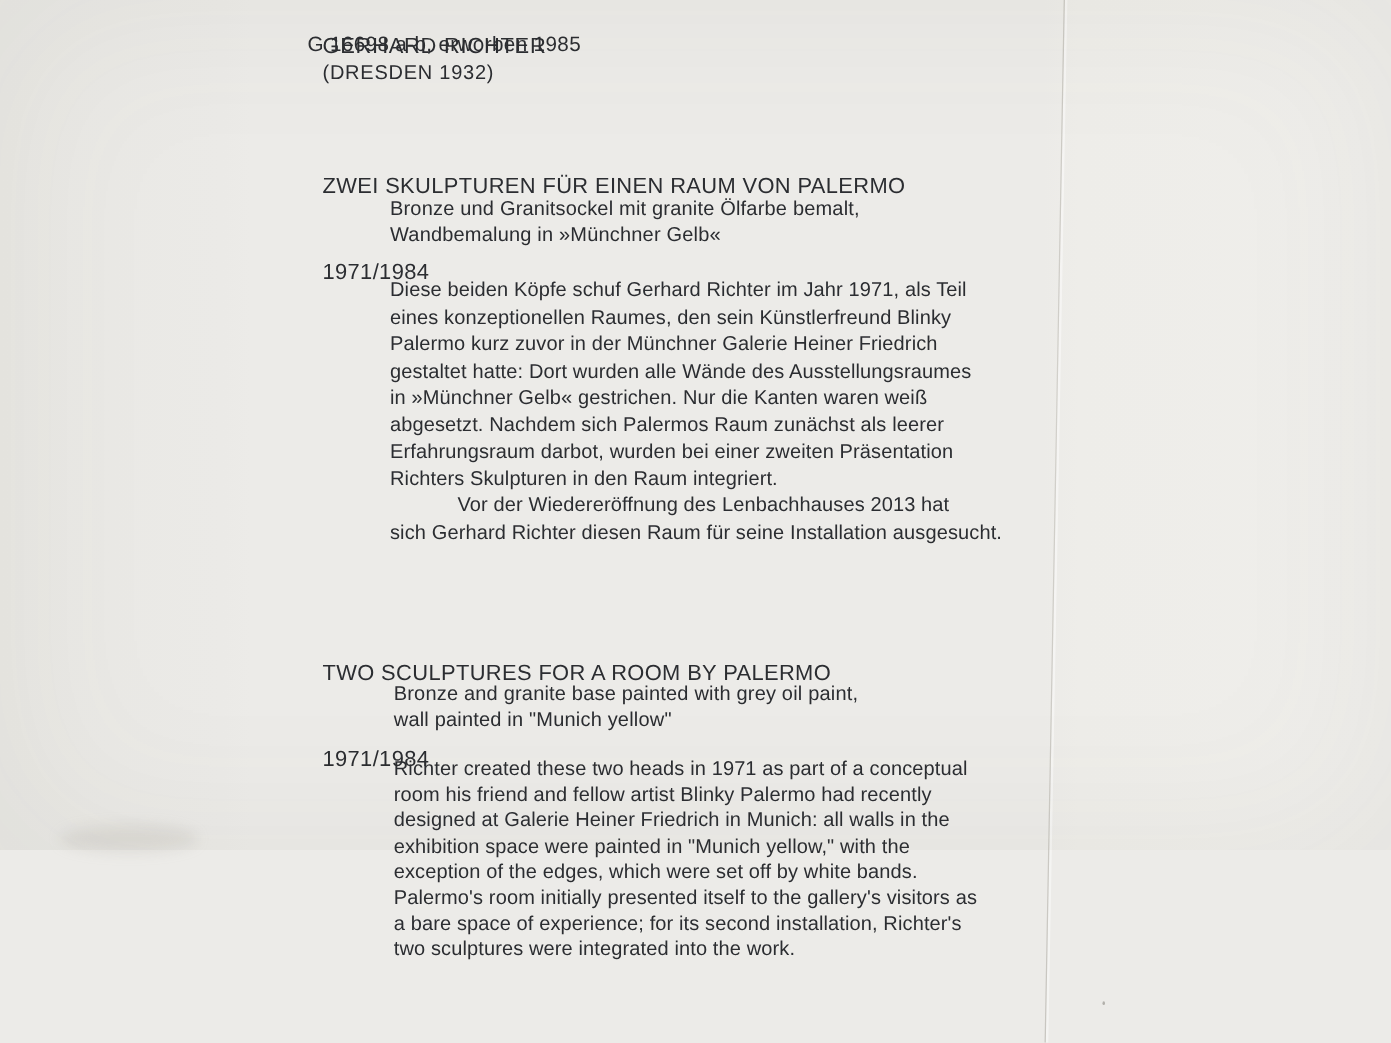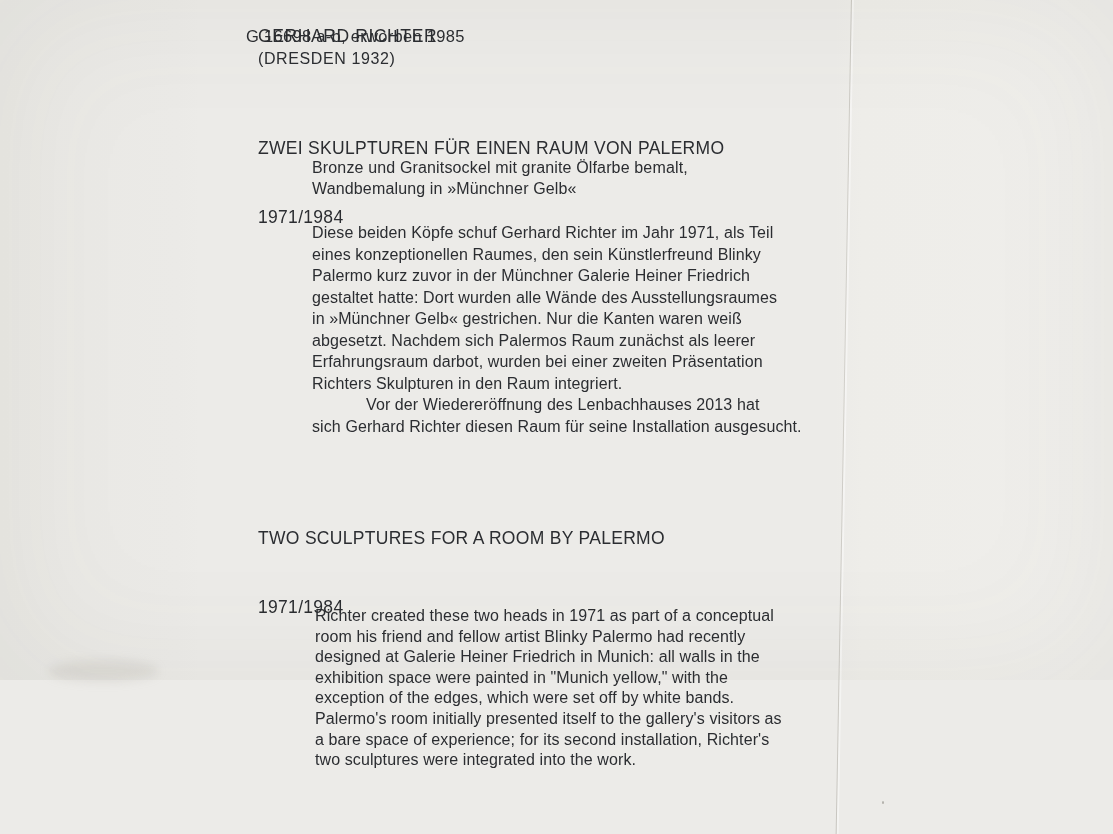--- a/index.html
+++ b/index.html
@@ -149,20 +149,22 @@
 Erfahrungsraum darbot, wurden bei einer zweiten Präsentation
 Richters Skulpturen in den Raum integriert.</div>
   <div class="txt bodytext body-de2">Vor der Wiedereröffnung des Lenbachhauses 2013 hat
 sich Gerhard Richter diesen Raum für seine Installation ausgesucht.</div>
 
   <div class="txt work-title title-en">
     <div>TWO SCULPTURES FOR A ROOM BY PALERMO</div>
     <div>1971/1984</div>
   </div>
 
+  <div class="txt materials materials-en">Bronze and granite base painted with grey oil paint,
+wall painted in "Munich yellow"</div>
 
   <div class="txt bodytext body-en">Richter created these two heads in 1971 as part of a conceptual
 room his friend and fellow artist Blinky Palermo had recently
 designed at Galerie Heiner Friedrich in Munich: all walls in the
 exhibition space were painted in "Munich yellow," with the
 exception of the edges, which were set off by white bands.
 Palermo's room initially presented itself to the gallery's visitors as
 a bare space of experience; for its second installation, Richter's
 two sculptures were integrated into the work.</div>
 

